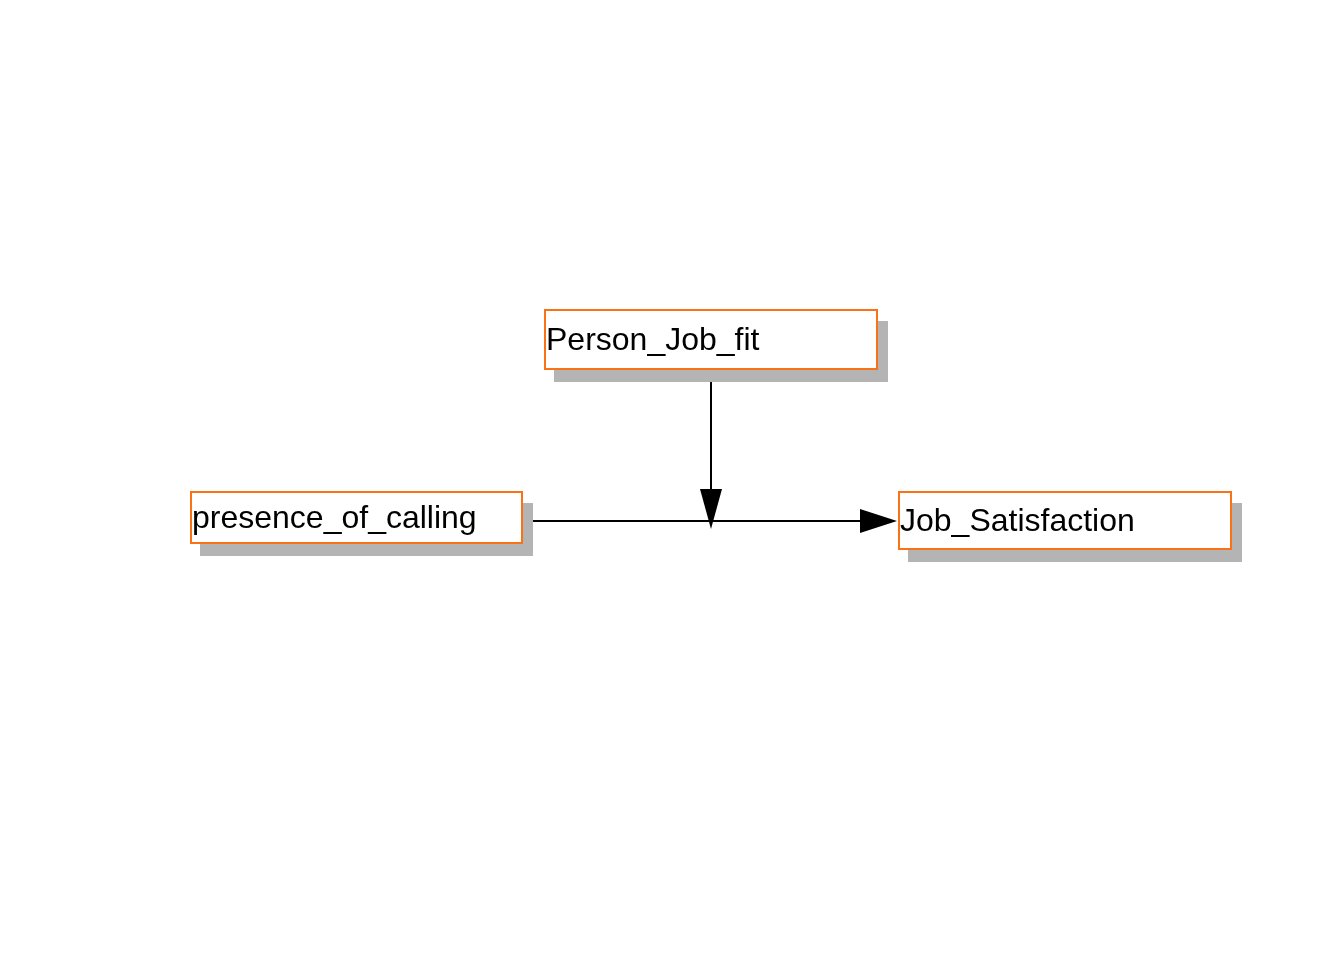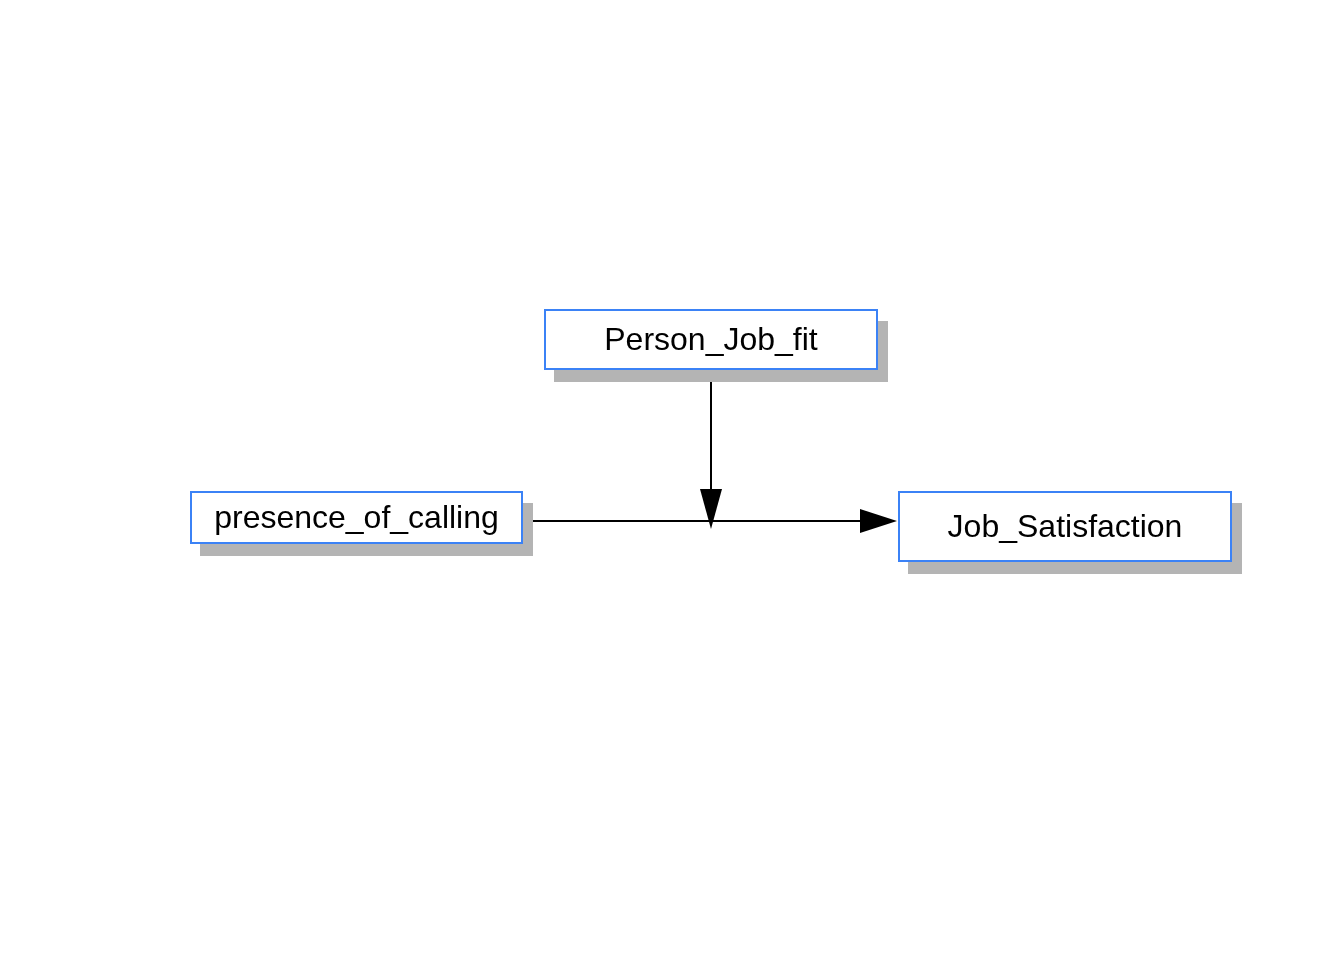--- a/index.html
+++ b/index.html
@@ -20,25 +20,24 @@
     left: 0;
     top: 0;
     width: 1344px;
     height: 960px;
     pointer-events: none;
   }
   .node {
     position: absolute;
     box-sizing: border-box;
     background: #ffffff;
-    border: 2px solid #3b82f6;
+    border: 2px solid #f97316;
     box-shadow: 10px 12px 0 0 #b4b4b4;
     display: flex;
     align-items: center;
-    justify-content: center;
   }
   .node-label {
     font-size: 32px;
     line-height: 1;
     color: #000000;
     white-space: nowrap;
     padding-bottom: 2px;
   }
   #node-person-job-fit {
     left: 544px;
@@ -49,21 +48,21 @@
   #node-presence-of-calling {
     left: 190px;
     top: 491px;
     width: 333px;
     height: 53px;
   }
   #node-job-satisfaction {
     left: 898px;
     top: 491px;
     width: 334px;
-    height: 71px;
+    height: 59px;
   }
 </style>
 </head>
 <body>
 
 <div class="canvas">
 
   <svg class="edges" width="1344" height="960" viewBox="0 0 1344 960" xmlns="http://www.w3.org/2000/svg">
 
     <line x1="523" y1="521" x2="862" y2="521" stroke="#000000" stroke-width="2"></line>

